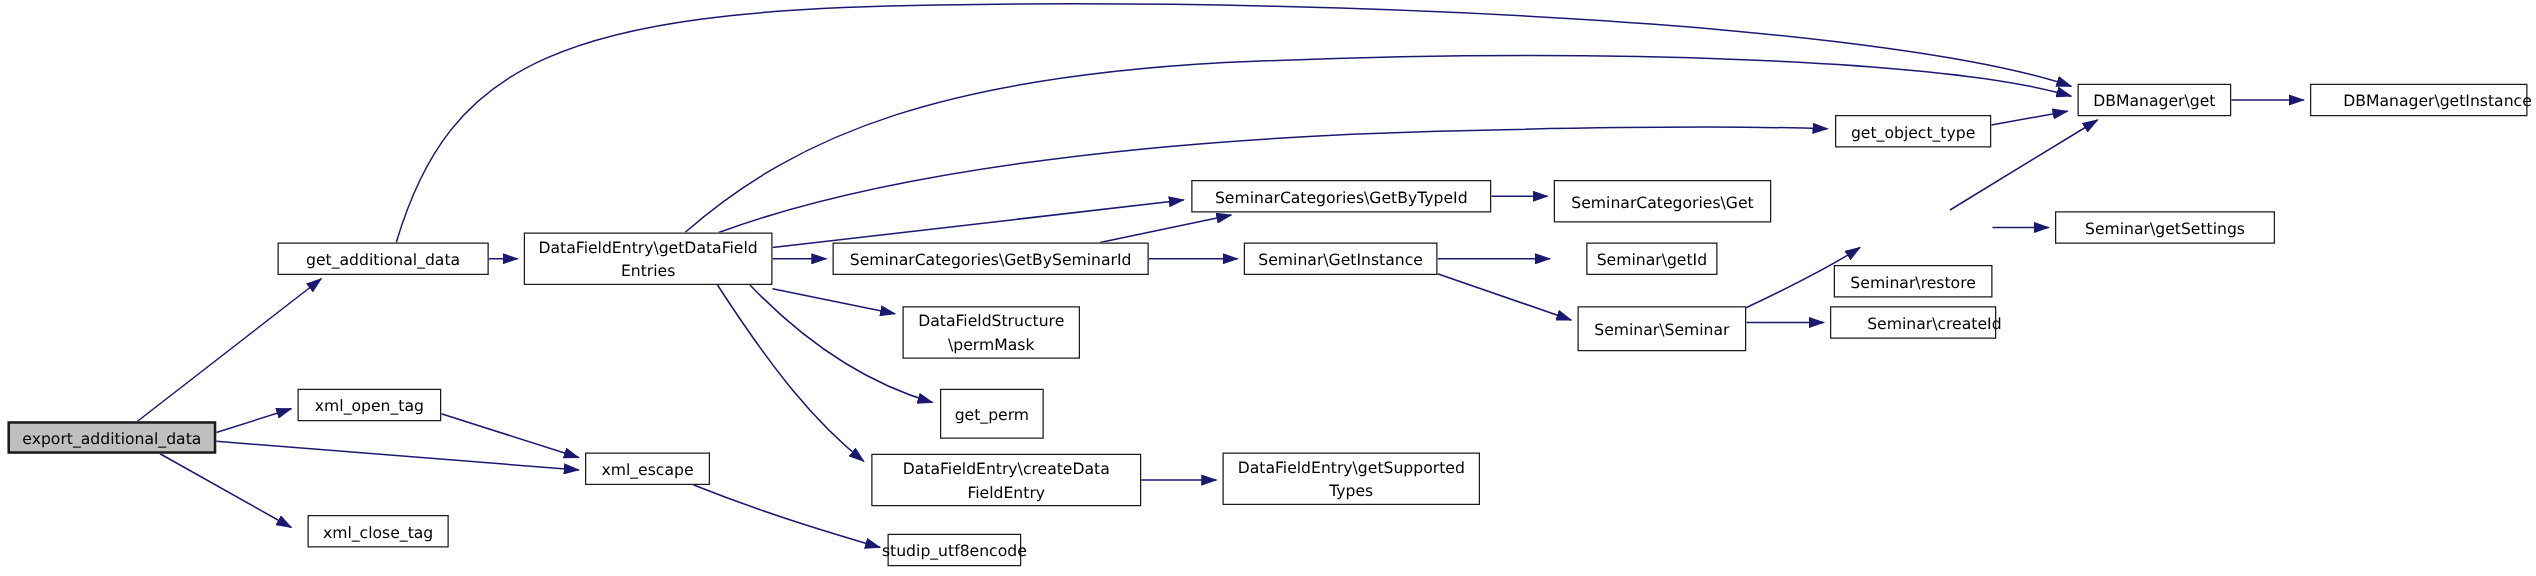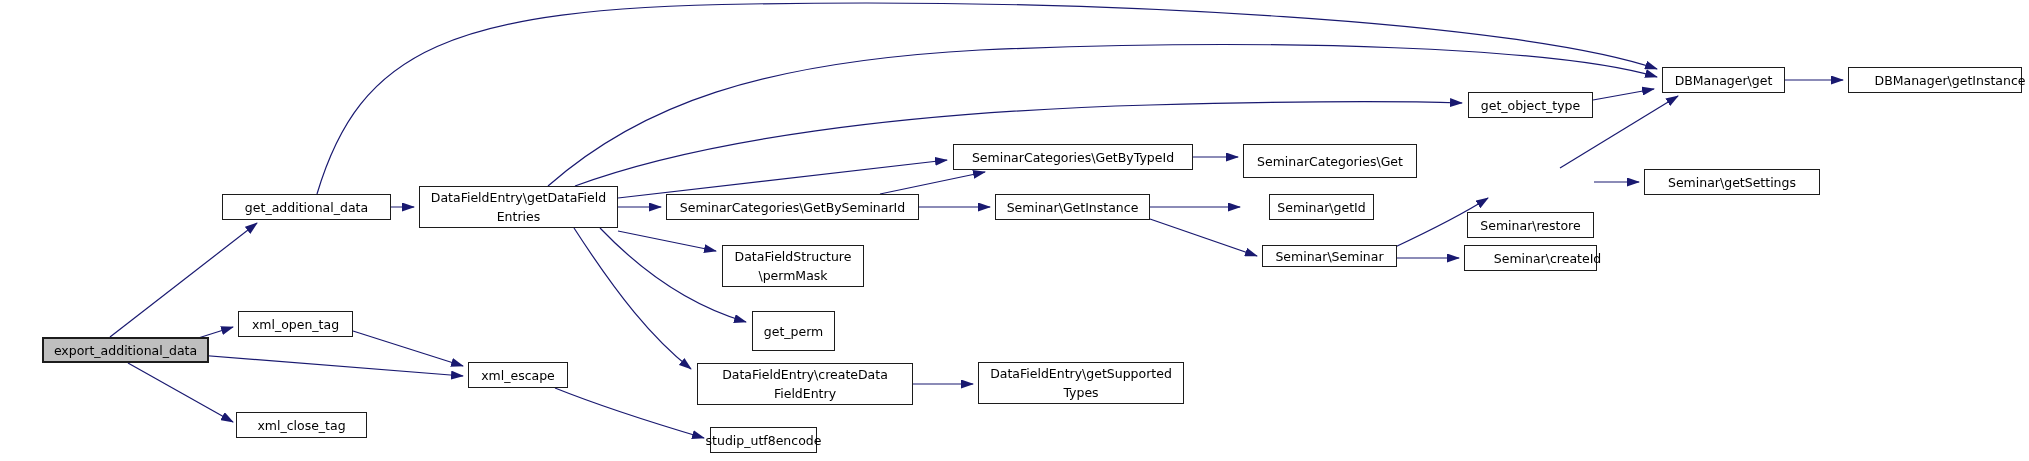--- a/index.html
+++ b/index.html
@@ -39,21 +39,20 @@
     flex-direction: column;
     align-items: center;
     justify-content: center;
     text-align: left;
     white-space: nowrap;
     cursor: pointer;
   }
   .node.highlight {
     background: var(--highlight-fill, #bfbfbf);
     border-width: 2px;
-    margin-left: 36px;
   }
   .node span {
     display: block;
   }
 </style>
 </head>
 <body>
 
 <div id="graph-root" style="--edge-color: #191970; --node-border: #1c1c1c; --node-fill: #ffffff; --highlight-fill: #bfbfbf; --text-color: #000000; background: rgb(255, 255, 255);">
   <svg id="edges-svg" viewBox="0 0 2029 461" xmlns="http://www.w3.org/2000/svg">
@@ -95,21 +94,21 @@
   <div id="nodes-layer">
       <div class="node highlight" style="left: 6px; top: 337px; width: 167px; height: 26px;">
         <span>export_additional_data</span>
       </div>
       <div class="node" style="left: 222px; top: 194px; width: 169px; height: 26px;">
         <span>get_additional_data</span>
       </div>
       <div class="node" style="left: 238px; top: 311px; width: 115px; height: 26px;">
         <span>xml_open_tag</span>
       </div>
-      <div class="node" style="left: 236px; top: 412px; width: 131px; height: 26px;">
+      <div class="node" style="left: 246px; top: 412px; width: 113px; height: 26px;">
         <span>xml_close_tag</span>
       </div>
       <div class="node" style="left: 468px; top: 362px; width: 100px; height: 26px;">
         <span>xml_escape</span>
       </div>
       <div class="node" style="left: 419px; top: 186px; width: 199px; height: 42px;">
         <span>DataFieldEntry\getDataField</span>
         <span>Entries</span>
       </div>
       <div class="node" style="left: 666px; top: 194px; width: 253px; height: 26px;">
@@ -120,21 +119,21 @@
       </div>
       <div class="node" style="left: 1243px; top: 144px; width: 174px; height: 34px;">
         <span>SeminarCategories\Get</span>
       </div>
       <div class="node" style="left: 995px; top: 194px; width: 155px; height: 26px;">
         <span>Seminar\GetInstance</span>
       </div>
       <div class="node" style="left: 1245px; top: 194px; width: 105px; height: 26px; margin-left: 24px;">
         <span>Seminar\getId</span>
       </div>
-      <div class="node" style="left: 1262px; top: 245px; width: 135px; height: 22px;">
+      <div class="node" style="left: 1262px; top: 245px; width: 135px; height: 36px;">
         <span>Seminar\Seminar</span>
       </div>
       <div class="node" style="left: 1464px; top: 245px; width: 133px; height: 26px; padding-left: 34px;">
         <span>Seminar\createId</span>
       </div>
       <div class="node" style="left: 1467px; top: 169px; width: 127px; height: 26px; margin-top: 43px;">
         <span>Seminar\restore</span>
       </div>
       <div class="node" style="left: 1644px; top: 169px; width: 176px; height: 26px;">
         <span>Seminar\getSettings</span>

